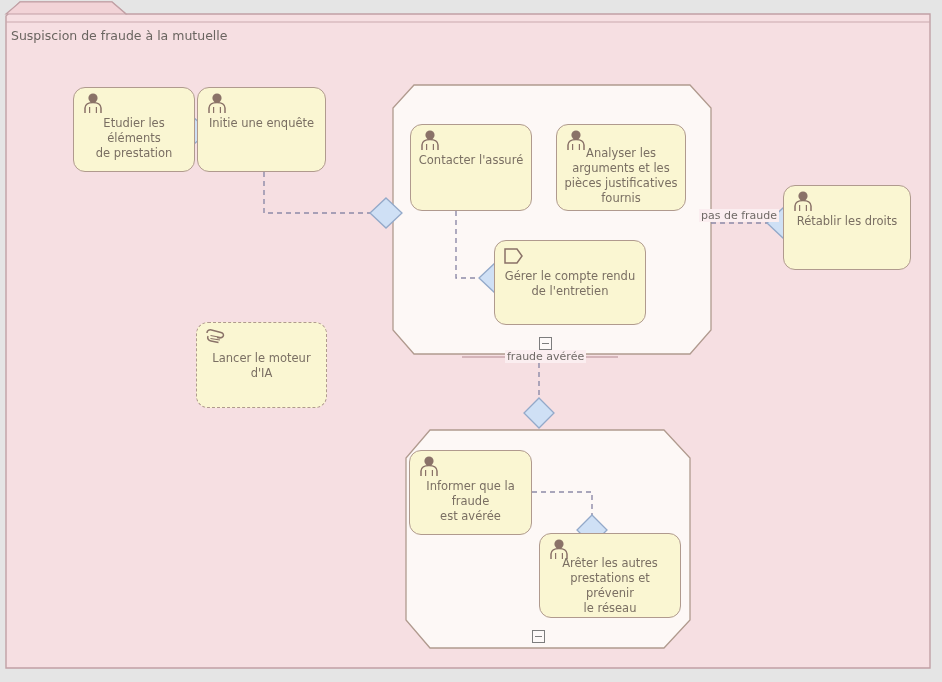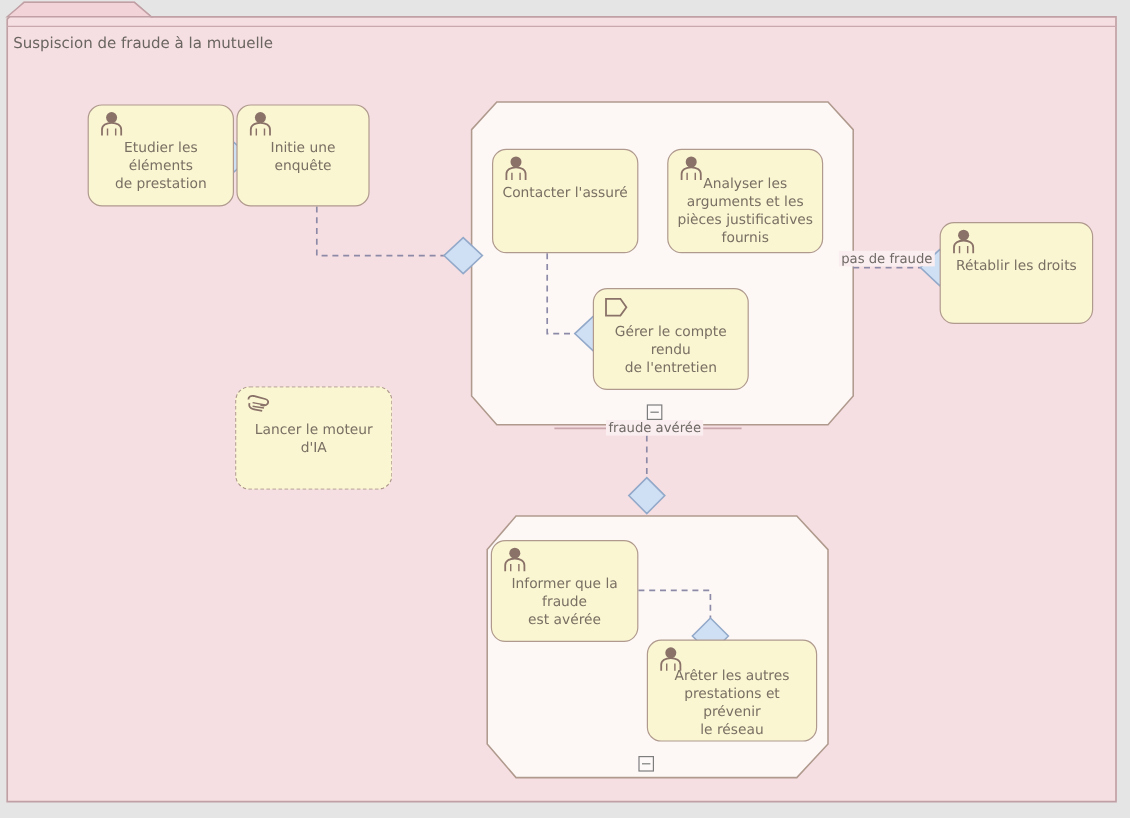--- a/index.html
+++ b/index.html
@@ -148,21 +148,21 @@
     <svg class="node-icon" viewBox="0 0 24 22">
       <circle cx="12" cy="6" r="4.6" fill="#8a7268"></circle>
       <path d="M 4 21 L 4 16 C 4 12.4 7.6 10.4 12 10.4 C 16.4 10.4 20 12.4 20 16 L 20 21" fill="none" stroke="#8a7268" stroke-width="1.5"></path>
       <line x1="8.6" y1="15" x2="8.6" y2="21" stroke="#8a7268" stroke-width="1.2"></line>
       <line x1="15.4" y1="15" x2="15.4" y2="21" stroke="#8a7268" stroke-width="1.2"></line>
     </svg>
     <div class="node-label">Etudier les éléments
 de prestation</div>
   </div>
 
-  <div class="node" style="left:197px; top:87px; width:111px; height:85px;padding-left:44px;">
+  <div class="node" style="left:197px; top:87px; width:129px; height:85px;padding-left:44px;">
     <svg class="node-icon" viewBox="0 0 24 22">
       <circle cx="12" cy="6" r="4.6" fill="#8a7268"></circle>
       <path d="M 4 21 L 4 16 C 4 12.4 7.6 10.4 12 10.4 C 16.4 10.4 20 12.4 20 16 L 20 21" fill="none" stroke="#8a7268" stroke-width="1.5"></path>
       <line x1="8.6" y1="15" x2="8.6" y2="21" stroke="#8a7268" stroke-width="1.2"></line>
       <line x1="15.4" y1="15" x2="15.4" y2="21" stroke="#8a7268" stroke-width="1.2"></line>
     </svg>
     <div class="node-label">Initie une enquête</div>
   </div>
 
   <div class="node" style="left:410px; top:124px; width:122px; height:87px;padding-left:28px;">
@@ -181,21 +181,21 @@
       <path d="M 4 21 L 4 16 C 4 12.4 7.6 10.4 12 10.4 C 16.4 10.4 20 12.4 20 16 L 20 21" fill="none" stroke="#8a7268" stroke-width="1.5"></path>
       <line x1="8.6" y1="15" x2="8.6" y2="21" stroke="#8a7268" stroke-width="1.2"></line>
       <line x1="15.4" y1="15" x2="15.4" y2="21" stroke="#8a7268" stroke-width="1.2"></line>
     </svg>
     <div class="node-label" style="top:21px;">Analyser les
 arguments et les
 pièces justificatives
 fournis</div>
   </div>
 
-  <div class="node" style="left:494px; top:240px; width:130px; height:85px;">
+  <div class="node" style="left:494px; top:240px; width:152px; height:85px;">
     <svg class="node-icon" viewBox="0 0 24 22">
       <path d="M 3 4 L 15 4 L 20 11 L 15 18 L 3 18 Z" fill="none" stroke="#8a7268" stroke-width="1.5"></path>
     </svg>
     <div class="node-label">Gérer le compte rendu
 de l'entretien</div>
   </div>
 
   <div class="node dashed" style="left:196px; top:322px; width:131px; height:86px;">
     <svg class="node-icon" viewBox="0 0 24 22">
       <path d="M 3 6 C 3 3.5 5 2.5 7.5 3 L 17 5.5 C 19.5 6.2 20 8 19 9.5 C 18 11 15.5 11.2 13 10.5" fill="none" stroke="#8a7268" stroke-width="1.5"></path>

